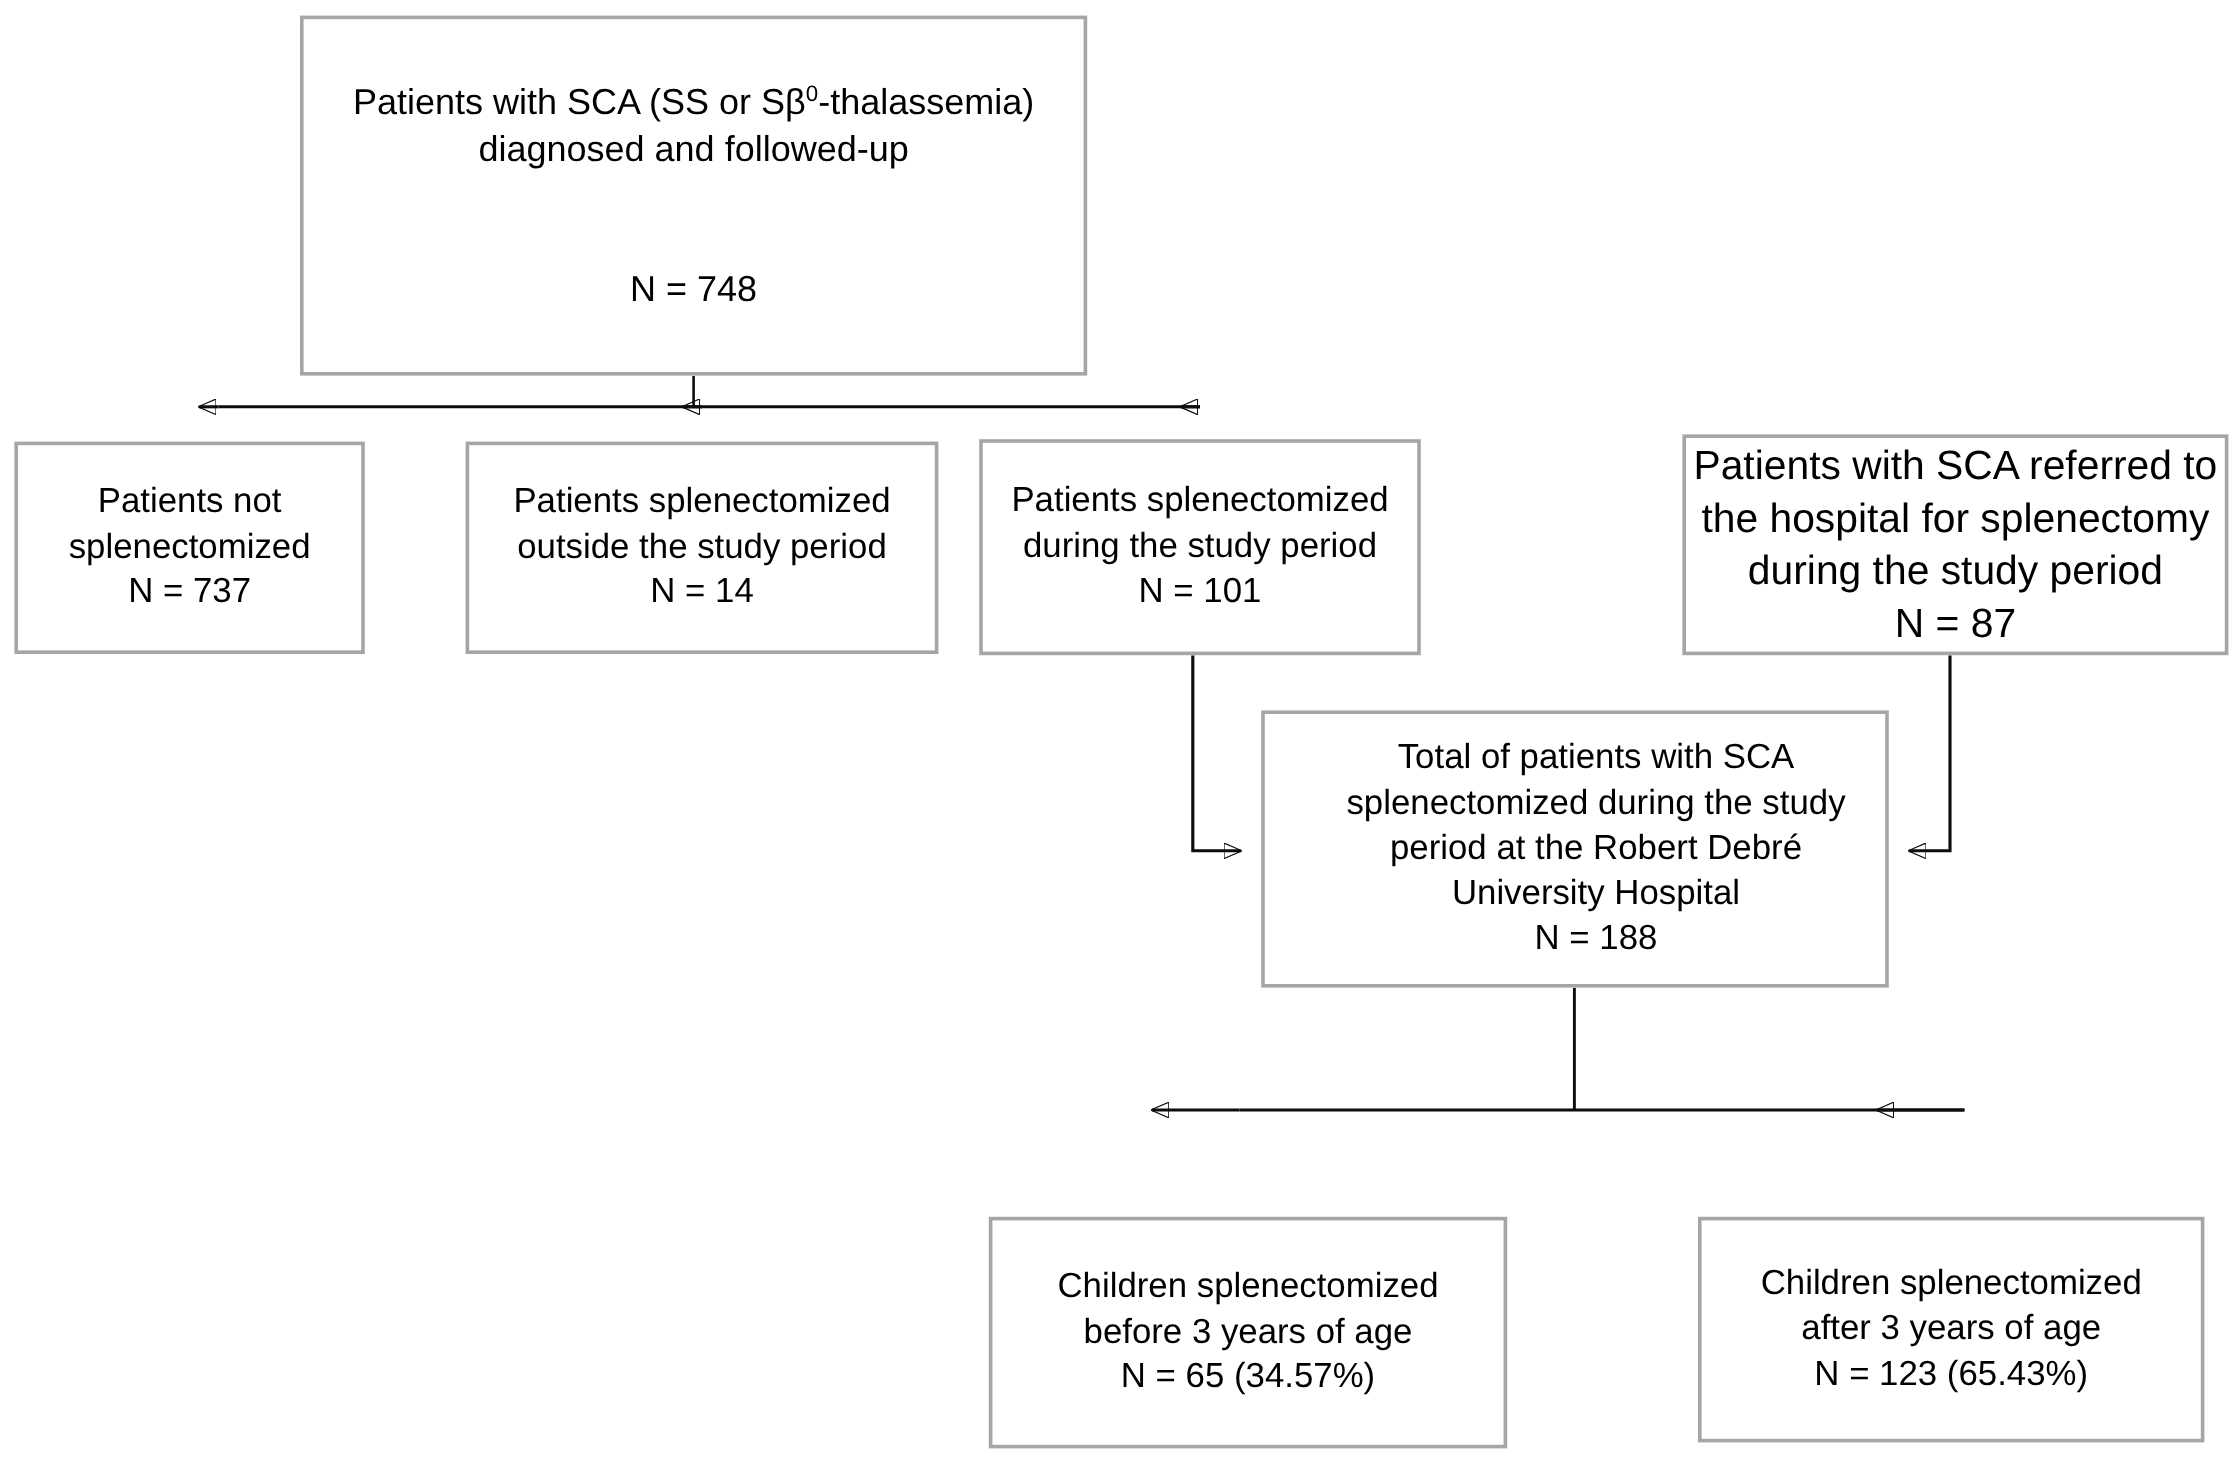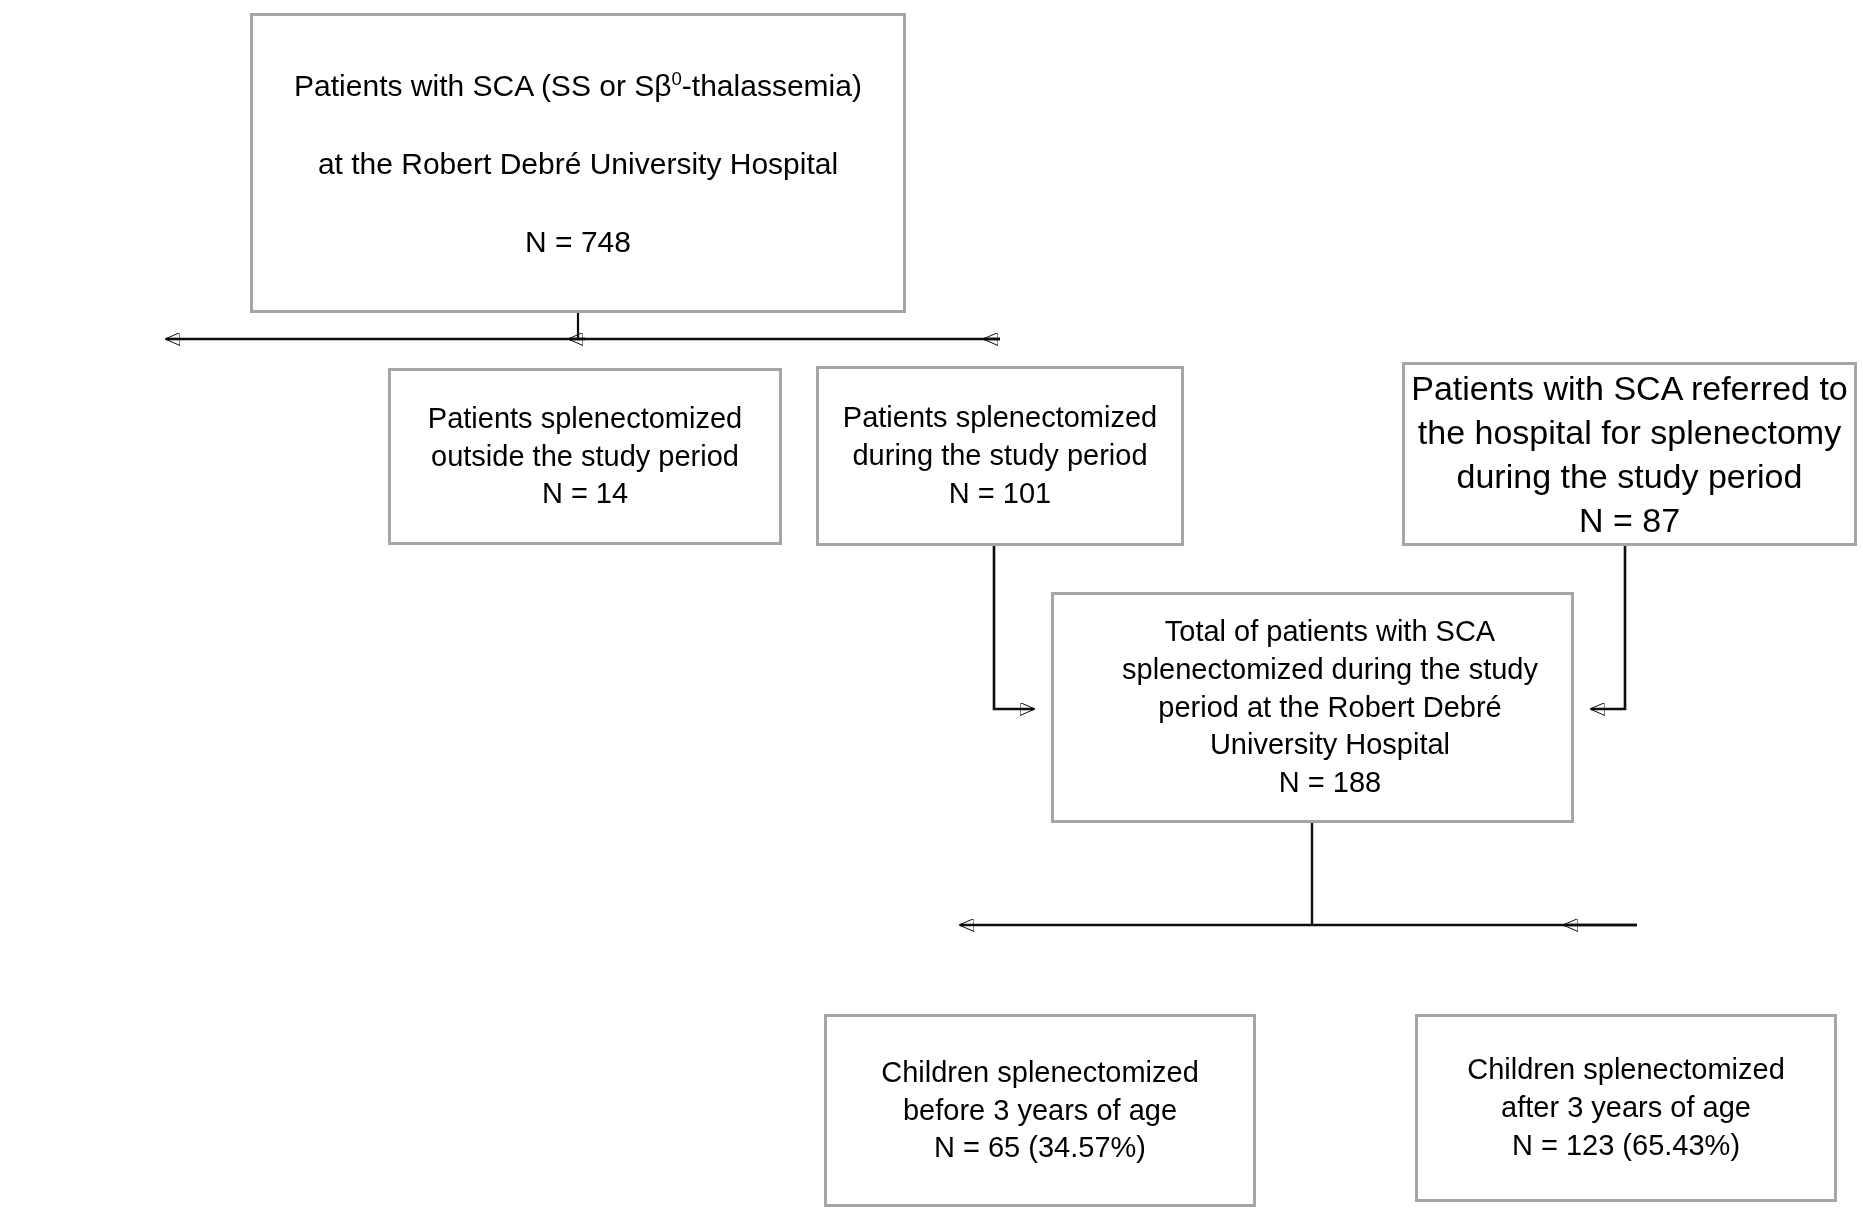--- a/index.html
+++ b/index.html
@@ -86,23 +86,28 @@
 
     <path d="M1625,546 L1625,709 L1591,709" stroke-width="2.6" marker-end="url(#arrowhead)"></path>
 
     <path d="M1312,823 L1312,925" stroke-width="2.4"></path>
     <path d="M1033,925 L1637,925" stroke-width="2.4"></path>
     <path d="M1033,925 L1033,998" stroke-width="2.4" marker-end="url(#arrowhead)" transform="rotate(90 1033 925)"></path>
     <path d="M1637,925 L1637,998" stroke-width="2.4" marker-end="url(#arrowhead)" transform="rotate(90 1637 925)"></path>
   </svg>
 
   <div class="node n-top">
-    <span class="txt"><span>Patients with SCA (SS or Sβ</span><span class="sup">0</span><span>-thalassemia)</span><br><br><span>at the Robert Debré University Hospital</span><br><br><span>N = 748</span></span>
+    <span class="txt"><span>Patients with SCA (SS or Sβ</span><span class="sup">0</span><span>-thalassemia)</span><br><span>diagnosed and followed-up</span><br><br><br><span>N = 748</span></span>
   </div>
 
+  <div class="node n-not">
+    <span class="txt">Patients not
+splenectomized
+N = 737</span>
+  </div>
 
   <div class="node n-outside">
     <span class="txt">Patients splenectomized
 outside the study period
 N = 14</span>
   </div>
 
   <div class="node n-during">
     <span class="txt">Patients splenectomized
 during the study period

